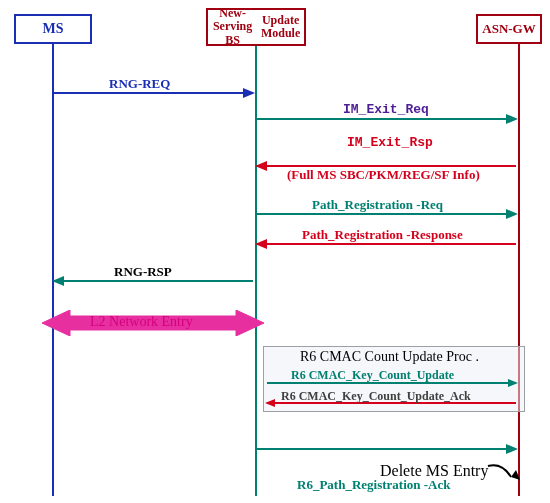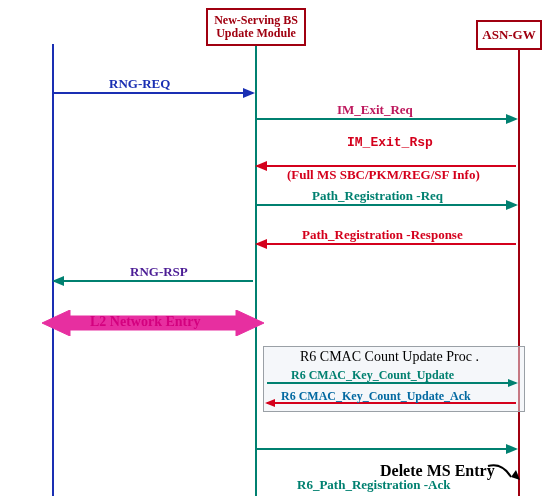--- a/index.html
+++ b/index.html
@@ -48,98 +48,101 @@
     width: 0;
     height: 0;
   }
   .group-box {
     position: absolute;
     border: 1px solid #9aa0a6;
     background: rgba(235,240,245,0.5);
   }
   .note {
     position: absolute;
-    font-weight: bold;
+    font-weight: normal;
     white-space: nowrap;
   }
   .wide-arrow {
     position: absolute;
   }
   .sub {
     font-size: 12px;
     font-weight: bold;
     margin-top: 16px;
   }
 </style>
 </head>
 <body>
 
 <div class="canvas">
 
   <div class="lifeline" style="left:52px; top:44px; height:452px; border-color:#1a2fb3;"></div>
   <div class="lifeline" style="left:255px; top:44px; height:452px; border-color:#008070;"></div>
   <div class="lifeline" style="left:518px; top:44px; height:452px; border-color:#a00010;"></div>
 
-  <div class="actor-box" style="left:206px; top:8px; width:100px; height:38px; border-color:#a00010; color:#a00010; font-size:12px; flex-direction:column;">
+  <div class="actor-box" style="left:14px; top:14px; width:78px; height:30px; border-color:#1a2fb3; color:#1a2fb3; font-size:14px;">
+    <span>MS</span>
+  </div>
+  <div class="actor-box" style="left:206px; top:8px; width:100px; height:38px; border-color:#a00010; color:#a00010; font-size:12px; flex-direction:row;">
     <span>New-Serving BS</span>
     <span>Update Module</span>
   </div>
-  <div class="actor-box" style="left:476px; top:20px; width:66px; height:30px; border-color:#a00010; color:#a00010; font-size:13px;">
+  <div class="actor-box" style="left:476px; top:14px; width:66px; height:30px; border-color:#a00010; color:#a00010; font-size:13px;">
     <span>ASN-GW</span>
   </div>
 
   <div class="msg" style="left:54px; top:92px; width:199px; border-color:#1a2fb3;">
     <span class="label" style="left:55px; top:-18px; color:#1a2fb3;">RNG-REQ</span>
     <span class="arrowhead" style="right:-2px; top:-6px; border-left:12px solid #1a2fb3; border-top:5px solid transparent; border-bottom:5px solid transparent;"></span>
   </div>
 
   <div class="msg" style="left:257px; top:118px; width:259px; border-color:#008070;">
-    <span class="label" style="left:80px; top:-18px; color:#be185d;">IM_Exit_Req</span>
+    <span class="label" style="left:86px; top:-18px; color:#4c1d95;font-family:Liberation Mono, monospace;">IM_Exit_Req</span>
     <span class="arrowhead" style="right:-2px; top:-6px; border-left:12px solid #008070; border-top:5px solid transparent; border-bottom:5px solid transparent;"></span>
   </div>
 
   <div class="msg" style="left:257px; top:165px; width:259px; border-color:#d4001c;">
     <span class="label" style="left:90px; top:-32px; color:#d4001c;font-family:Liberation Mono, monospace;">IM_Exit_Rsp</span>
     <span class="label sub" style="left:30px; top:-16px; color:#d4001c;">(Full MS SBC/PKM/REG/SF Info)</span>
     <span class="arrowhead" style="left:-2px; top:-6px; border-right:12px solid #d4001c; border-top:5px solid transparent; border-bottom:5px solid transparent;"></span>
   </div>
 
-  <div class="msg" style="left:257px; top:204px; width:259px; border-color:#008070;text-decoration:underline;">
+  <div class="msg" style="left:257px; top:213px; width:259px; border-color:#008070;text-decoration:underline;">
     <span class="label" style="left:55px; top:-18px; color:#008070;">Path_Registration -Req</span>
     <span class="arrowhead" style="right:-2px; top:-6px; border-left:12px solid #008070; border-top:5px solid transparent; border-bottom:5px solid transparent;"></span>
   </div>
 
   <div class="msg" style="left:257px; top:243px; width:259px; border-color:#d4001c;">
     <span class="label" style="left:45px; top:-18px; color:#d4001c;">Path_Registration -Response</span>
     <span class="arrowhead" style="left:-2px; top:-6px; border-right:12px solid #d4001c; border-top:5px solid transparent; border-bottom:5px solid transparent;"></span>
   </div>
 
   <div class="msg" style="left:54px; top:280px; width:199px; border-color:#008070;">
-    <span class="label" style="left:60px; top:-18px; color:#4c1d95;margin-left:16px;">RNG-RSP</span>
+    <span class="label" style="left:60px; top:-18px; color:#000000;">RNG-RSP</span>
     <span class="arrowhead" style="left:-2px; top:-6px; border-right:12px solid #008070; border-top:5px solid transparent; border-bottom:5px solid transparent;"></span>
   </div>
 
   <div class="wide-arrow" style="left:42px; top:310px; width:222px; height:26px;">
     <svg width="222" height="26">
       <polygon points="0,13 28,0 28,6 194,6 194,0 222,13 194,26 194,20 28,20 28,26" fill="#e72fa0" stroke="#e72fa0"></polygon>
     </svg>
     <span class="note" style="left:48px; top:4px; color:#d4007f; font-size:14px;">L2 Network Entry</span>
   </div>
 
   <div class="group-box" style="left:263px; top:346px; width:262px; height:66px;">
     <span class="note" style="left:36px; top:2px; font-weight:normal; font-size:14px; color:#000;">R6 CMAC Count Update Proc .</span>
   </div>
 
   <div class="msg" style="left:267px; top:382px; width:249px; border-color:#008070;">
     <span class="label" style="left:24px; top:-16px; color:#008070; font-size:12px;">R6 CMAC_Key_Count_Update</span>
     <span class="arrowhead" style="right:-2px; top:-5px; border-left:10px solid #008070; border-top:4px solid transparent; border-bottom:4px solid transparent;"></span>
   </div>
 
   <div class="msg" style="left:267px; top:402px; width:249px; border-color:#d4001c;">
-    <span class="label" style="left:14px; top:-15px; color:#0369a1; font-size:12px;font-family:Liberation Serif, serif;">R6 CMAC_Key_Count_Update_Ack</span>
+    <span class="label" style="left:14px; top:-15px; color:#404040; font-size:12px;font-family:Liberation Serif, serif;">R6 CMAC_Key_Count_Update_Ack</span>
     <span class="arrowhead" style="left:-2px; top:-5px; border-right:10px solid #d4001c; border-top:4px solid transparent; border-bottom:4px solid transparent;"></span>
   </div>
 
   <div class="msg" style="left:257px; top:448px; width:259px; border-color:#008070;">
     <span class="label" style="left:40px; top:-17px; color:#008070;margin-top:44px;">R6_Path_Registration -Ack</span>
     <span class="arrowhead" style="right:-2px; top:-6px; border-left:12px solid #008070; border-top:5px solid transparent; border-bottom:5px solid transparent;"></span>
   </div>
 
   <div style="position:absolute; left:380px; top:462px;">
     <span class="note" style="left:0; top:0; color:#000; font-size:16px;">Delete MS Entry</span>

